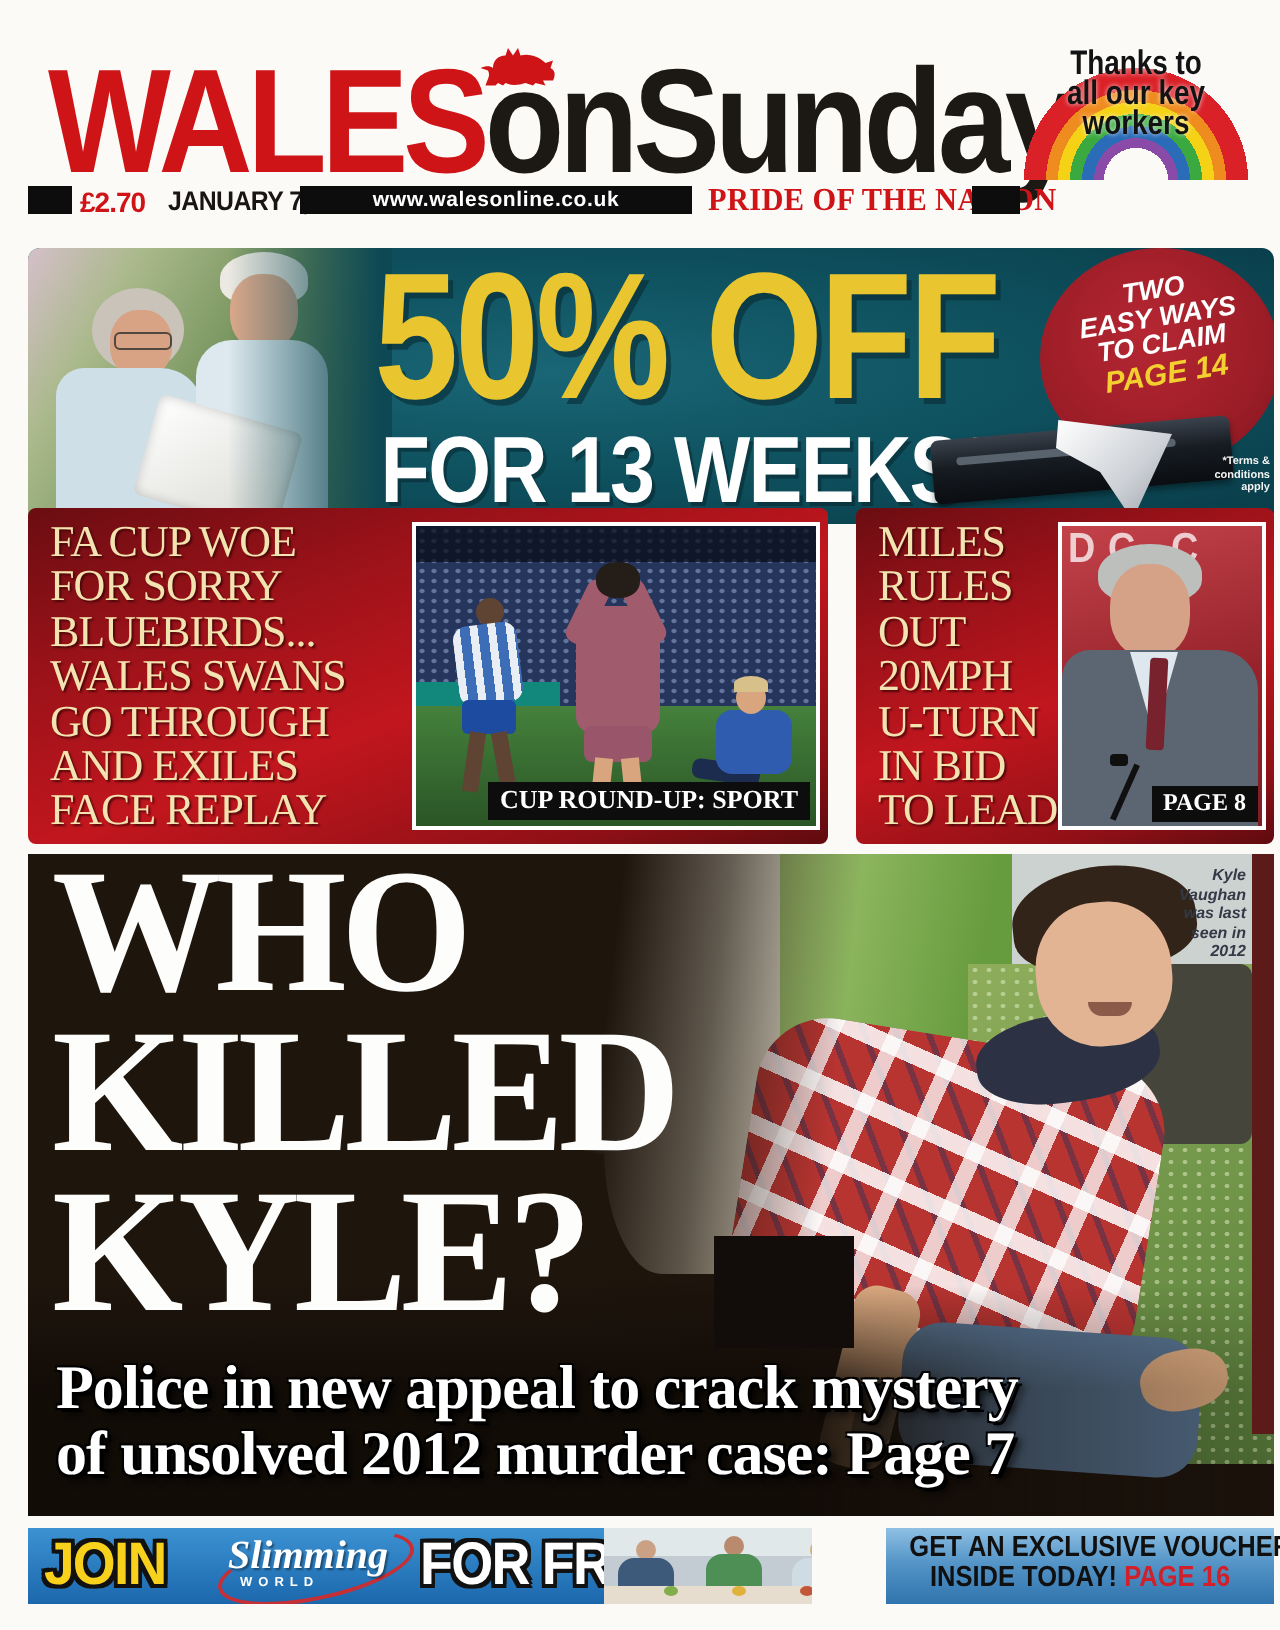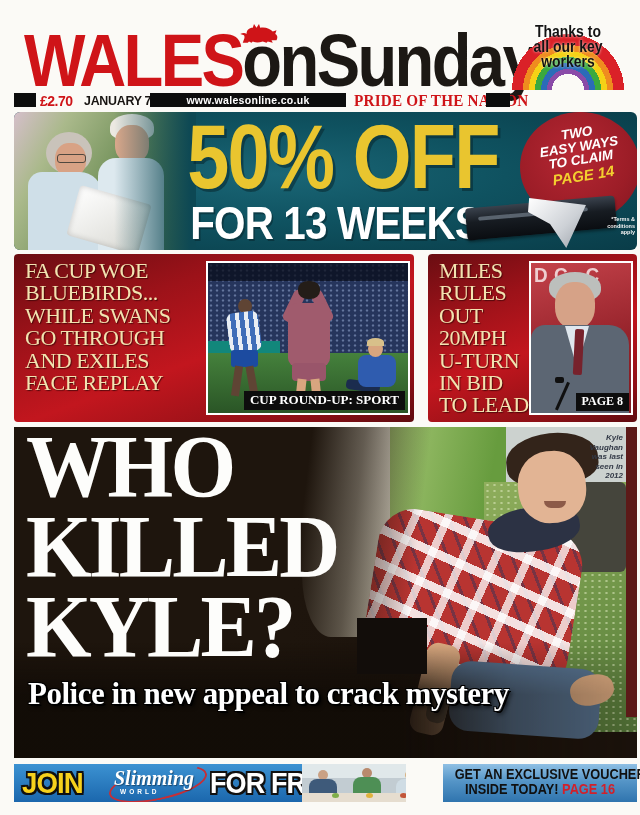--- a/index.html
+++ b/index.html
@@ -26,21 +26,21 @@
   .chip{position:absolute;top:1px;height:14px;background:#0d0d0d;}
   .price{position:absolute;left:40px;top:1px;font-size:14px;color:#cf1418;letter-spacing:-.5px;}
   .issue-date{position:absolute;left:84px;top:1px;font-size:13.5px;color:#181512;
      transform:scaleX(.92);transform-origin:left top;letter-spacing:-.3px;}
   .url-bar{position:absolute;left:150px;top:1px;width:196px;height:14px;background:#0d0d0d;
      color:#fff;font-size:10.5px;text-align:center;line-height:14px;letter-spacing:.3px;}
   .slogan{position:absolute;left:354px;top:0;font-family:"Liberation Serif",serif;font-weight:700;
      font-size:16px;color:#cf1418;transform:scaleX(.95);transform-origin:left top;letter-spacing:.2px;}
 
   
-  .promo{position:absolute;left:14px;top:112px;width:623px;height:138px;border-radius:6px;overflow:hidden;
+  .promo{position:absolute;left:14px;top:124px;width:623px;height:138px;border-radius:6px;overflow:hidden;
      background:radial-gradient(ellipse at 42% 45%, #1a6676 0%, #0f5260 45%, #093c48 100%);}
   .couple{position:absolute;left:0;top:0;width:182px;height:138px;
      background:linear-gradient(120deg,#d5bfca 0%,#aab98b 22%,#6f8f57 55%,#4b6f42 100%);}
   .couple .fade{position:absolute;inset:0;background:linear-gradient(to right,rgba(13,72,84,0) 55%,#0d4854 97%);}
   .man-hair{position:absolute;left:96px;top:2px;width:44px;height:26px;background:#ece9e2;border-radius:50% 50% 35% 35%;}
   .man-face{position:absolute;left:101px;top:13px;width:34px;height:38px;background:#dca98c;border-radius:45%;}
   .woman-hair{position:absolute;left:32px;top:20px;width:46px;height:42px;background:#c9c3ba;border-radius:50%;}
   .woman-face{position:absolute;left:41px;top:31px;width:31px;height:34px;background:#d8a285;border-radius:45%;}
   .glasses{position:absolute;left:43px;top:42px;width:27px;height:7px;border:1px solid #50483f;border-radius:3px;}
   .w-shirt{position:absolute;left:14px;top:60px;width:74px;height:78px;background:#cfdfe8;border-radius:14px 22px 0 0;}
@@ -250,22 +250,23 @@
         <div>*Terms &amp;</div>
         <div>conditions</div>
         <div>apply</div>
       </div>
     </div>
   </section>
 
   <section class="story-box story-left">
     <div class="red-head">
       <div>FA CUP WOE</div>
+      <div>FOR SORRY</div>
       <div>BLUEBIRDS...</div>
-      <div>WHILE SWANS</div>
+      <div>WALES SWANS</div>
       <div>GO THROUGH</div>
       <div>AND EXILES</div>
       <div>FACE REPLAY</div>
     </div>
     <div class="photo-frame fb-photo">
       <div class="crowd"></div>
       <div class="crowd-dark"></div>
       <div class="board"></div>
       <div class="pitch"></div>
       <div class="p1-head"></div>
@@ -338,20 +339,21 @@
       <div>seen in</div>
       <div>2012</div>
     </div>
     <div class="main-head">
       <div>WHO</div>
       <div>KILLED</div>
       <div>KYLE?</div>
     </div>
     <div class="main-sub">
       <div>Police in new appeal to crack mystery</div>
+      <div>of unsolved 2012 murder case: Page 7</div>
     </div>
   </section>
 
   <footer>
     <div class="slim-ad">
       <div class="join">JOIN</div>
       <div class="slim-logo">
         <div class="slim-swoosh"></div>
         <div class="slim-script">Slimming</div>
         <div class="slim-world">WORLD</div>

